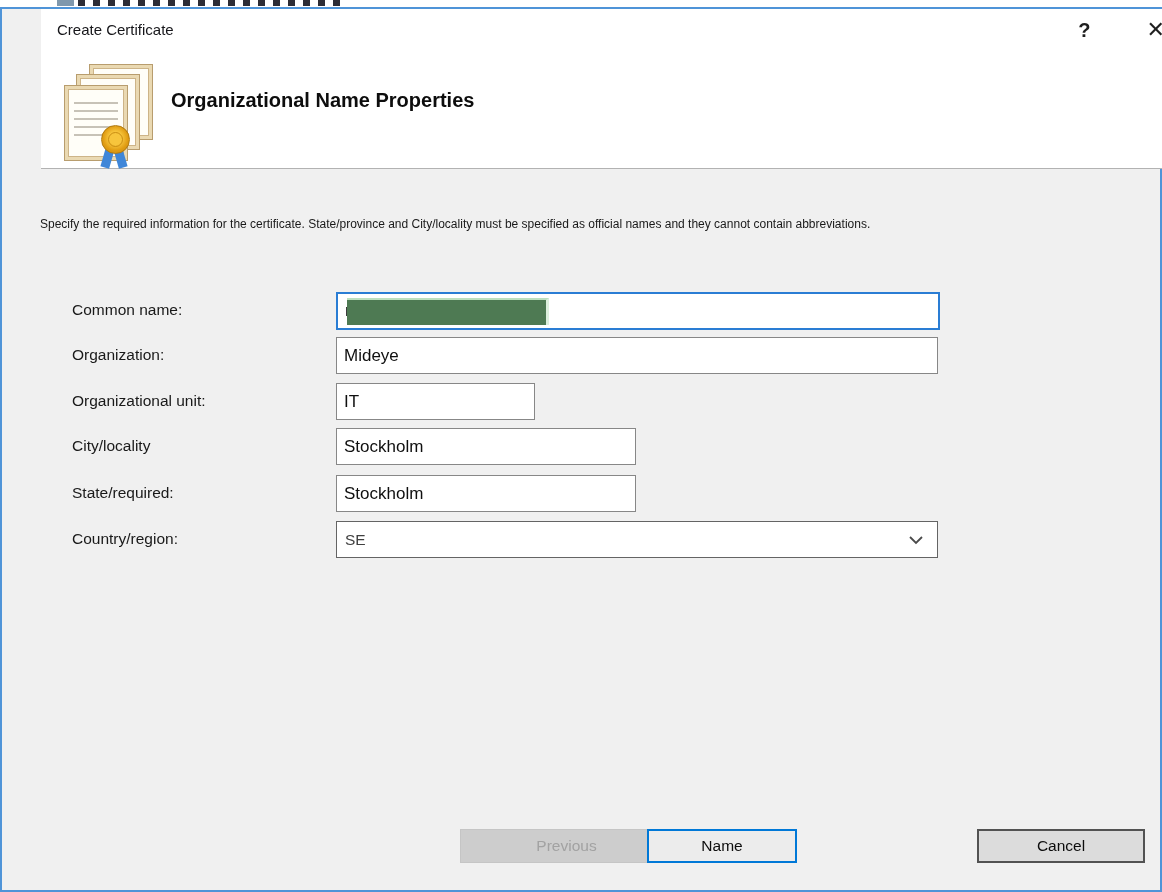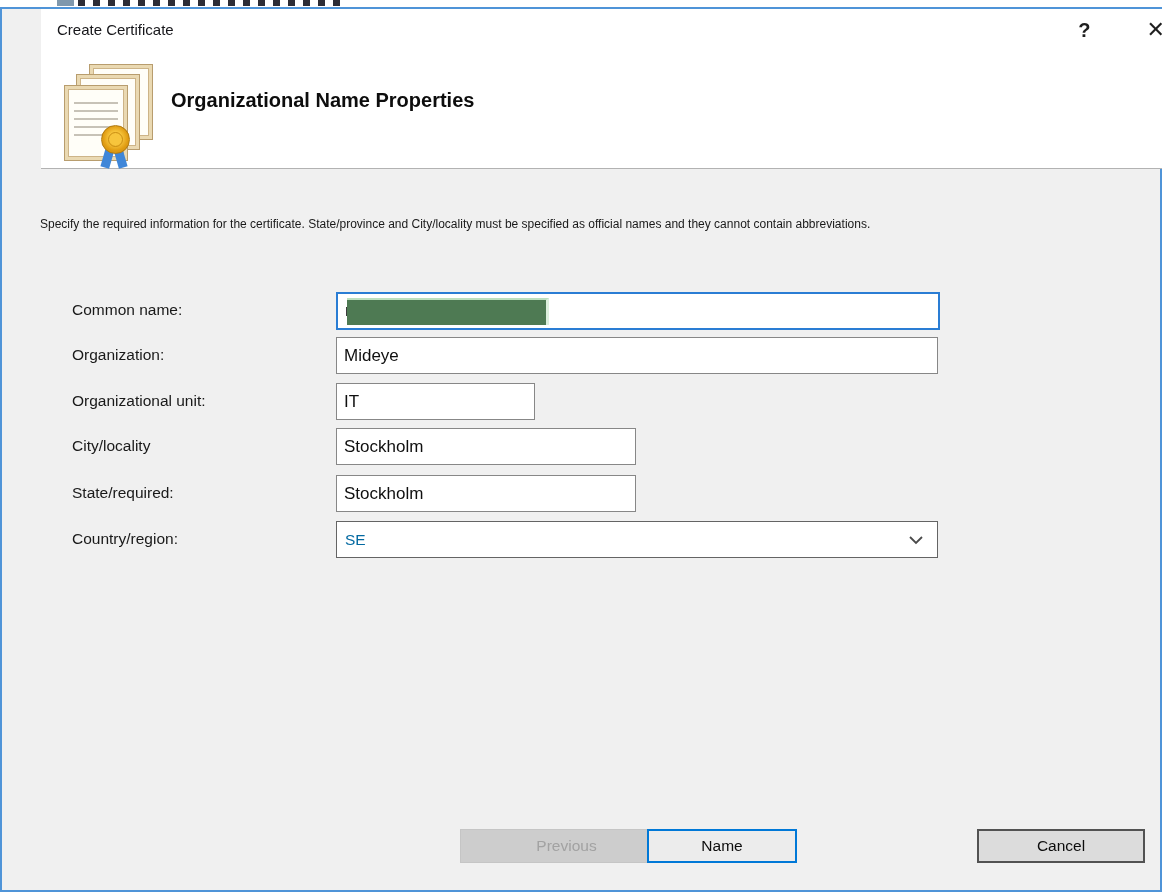--- a/index.html
+++ b/index.html
@@ -79,21 +79,21 @@
   .lbl-state   { top:475px; } #state-field        { top:466px; width:300px; }
   .lbl-country { top:521px; }
   .redaction-overlay {
     position:absolute; left:345px; top:289px; width:202px; height:27px;
     background:#4e7a53; z-index:6;
     border-top:2px solid #bcdfbe; border-right:3px solid #dcefdd; box-sizing:border-box;
   }
   .combo {
     position:absolute; left:334px; top:512px; width:602px; height:37px; box-sizing:border-box;
     border:1px solid #646464; background:#ffffff; display:flex; align-items:center;
-    font-size:15.5px; color:#0369a1; padding:0 8px; cursor:default;
+    font-size:15.5px; color:#404040; padding:0 8px; cursor:default;
   }
   .combo .chevron { position:absolute; right:12px; top:10px; }
 
   
   .btn {
     position:absolute; top:820px; height:34px; box-sizing:border-box;
     font-family:"Liberation Sans", sans-serif; font-size:15.5px;
     display:flex; align-items:center; justify-content:center; cursor:pointer;
   }
   .btn.disabled { background:#cdcdcd; border:1px solid #c5c5c5; color:#a2a2a2; cursor:default; }

